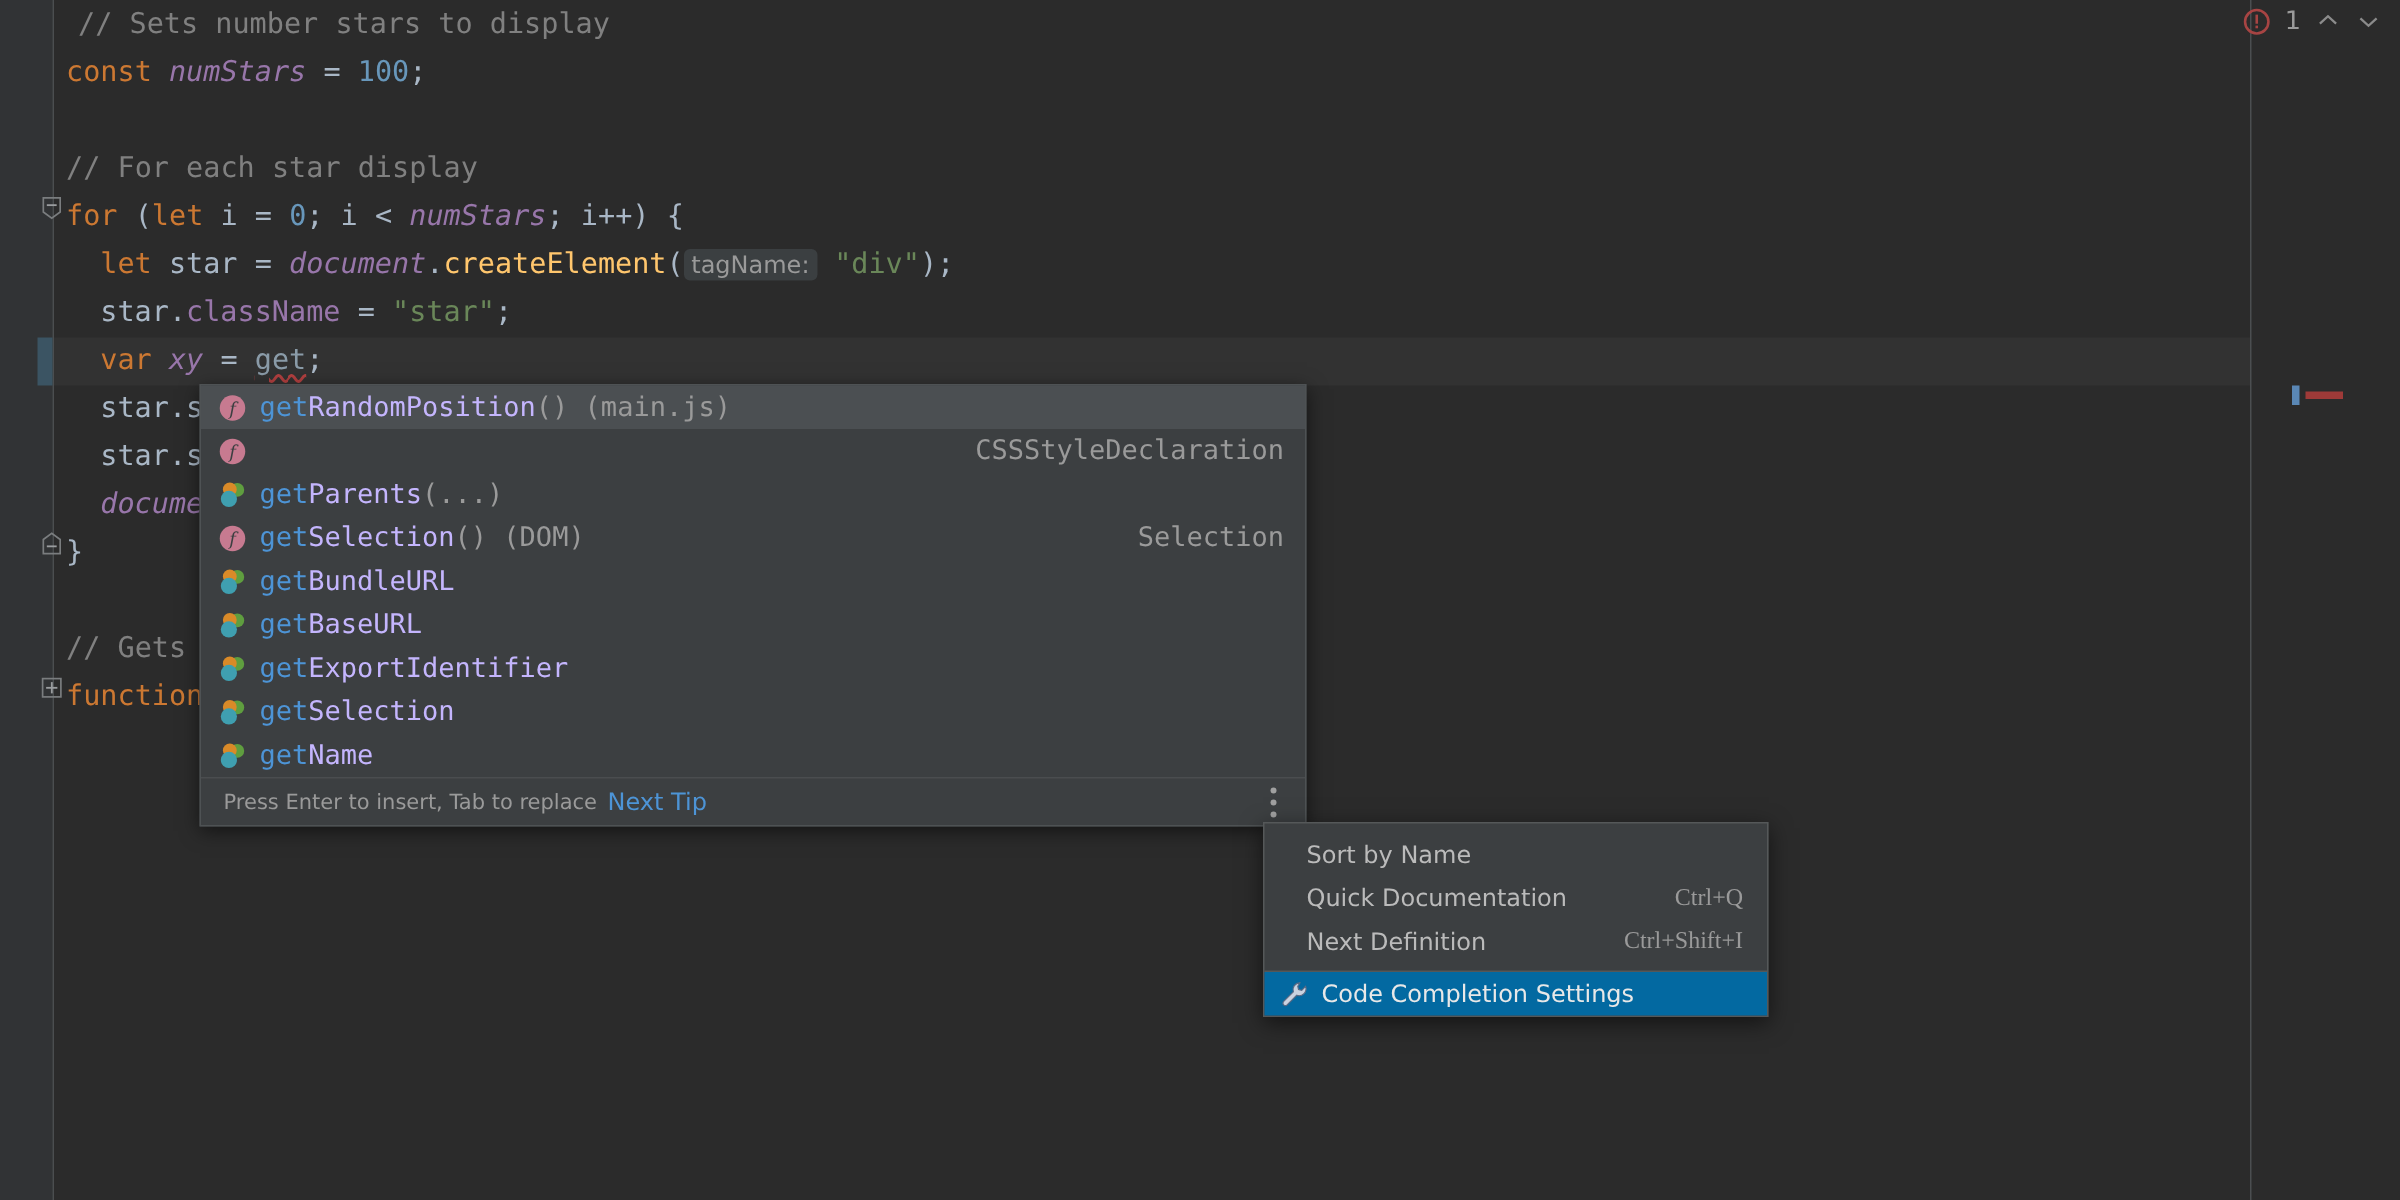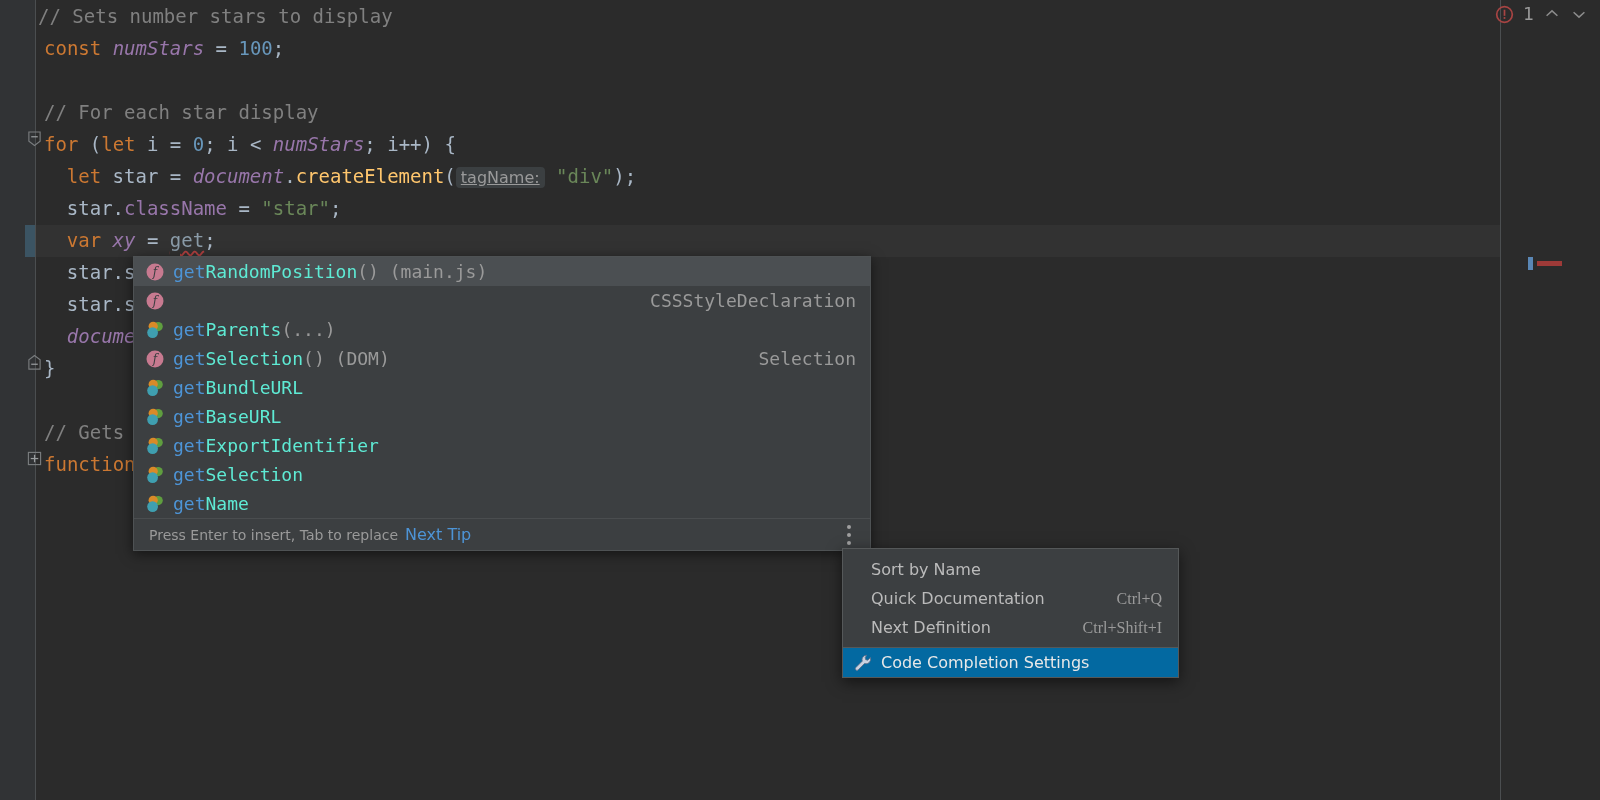--- a/index.html
+++ b/index.html
@@ -59,21 +59,20 @@
   .tok-err      {
     color: #8a9ba8;
     text-decoration: underline wavy #b34040;
     text-underline-offset: 3px;
   }
 
   .hint-badge {
     background: #3b3f41; color: #9a9a9a;
     border-radius: 4px; padding: 1px 5px; font-size: 16px;
     font-family: "DejaVu Sans", sans-serif;
-    text-decoration: underline;
   }
 
   
   .right-rail {
     position: absolute; right: 0; top: 0; width: 100px; height: 800px;
   }
   .insp-widget {
     position: absolute; right: 12px; top: 4px;
     display: flex; align-items: center; gap: 9px;
     font-family: "DejaVu Sans", sans-serif;
@@ -110,21 +109,21 @@
     white-space: nowrap; overflow: hidden;
   }
   .cmp-row.sel { background: #4b4f52; }
   .cmp-icon { width: 20px; height: 20px; flex: 0 0 20px; margin-right: 8px; }
   .cmp-label {
     font-family: "DejaVu Sans Mono", monospace;
     font-size: 18px; line-height: 20px; color: #bbbbbb;
     overflow: hidden; text-overflow: ellipsis;
   }
   .m-pre  { color: #4d94d6; }
-  .m-rest { color: #5eead4; }
+  .m-rest { color: #c4b5fd; }
   .m-tail { color: #9a9a9a; }
   .cmp-type {
     margin-left: auto; padding-left: 22px;
     font-family: "DejaVu Sans Mono", monospace;
     font-size: 18px; color: #9a9a9a; flex: 0 0 auto;
   }
 
   .popup-footer {
     position: relative;
     height: 32px; display: flex; align-items: center;
@@ -173,21 +172,21 @@
 
 <div id="root">
 
   <div class="gutter"></div>
   <div class="gutter-line"></div>
 
   <div class="cur-line-hl"></div>
   <div class="cur-line-mark"></div>
 
   <div class="code-layer" id="code-layer">
-      <div class="line" style="top: 0px; left: 38px;"><span class="tok-comment">// Sets number stars to display</span></div>
+      <div class="line" style="top: 0px; left: 52px;"><span class="tok-comment">// Sets number stars to display</span></div>
       <div class="line" style="top: 32px; left: 44px;"><span class="tok-keyword">const </span><span class="tok-field">numStars</span><span class="tok-plain"> = </span><span class="tok-num">100</span><span class="tok-plain">;</span></div>
       <div class="line" style="top: 64px; left: 44px;"></div>
       <div class="line" style="top: 96px; left: 44px;"><span class="tok-comment">// For each star display</span></div>
       <div class="line" style="top: 128px; left: 44px;"><span class="tok-keyword">for </span><span class="tok-plain">(</span><span class="tok-keyword">let </span><span class="tok-plain">i = </span><span class="tok-num">0</span><span class="tok-plain">; i &lt; </span><span class="tok-field">numStars</span><span class="tok-plain">; i++) {</span></div>
       <div class="line" style="top: 160px; left: 66.84px;"><span class="tok-keyword">let </span><span class="tok-plain">star = </span><span class="tok-field">document</span><span class="tok-plain">.</span><span class="tok-func">createElement</span><span class="tok-plain">(</span><span class="hint-badge">tagName:</span><span class="tok-plain"> </span><span class="tok-str">"div"</span><span class="tok-plain">);</span></div>
       <div class="line" style="top: 192px; left: 66.84px;"><span class="tok-plain">star.</span><span class="tok-prop">className</span><span class="tok-plain"> = </span><span class="tok-str">"star"</span><span class="tok-plain">;</span></div>
       <div class="line" style="top: 224px; left: 66.84px;"><span class="tok-keyword">var </span><span class="tok-field">xy</span><span class="tok-plain"> = </span><span class="tok-err">get</span><span class="tok-plain">;</span></div>
       <div class="line" style="top: 256px; left: 66.84px;"><span class="tok-plain">star.s</span></div>
       <div class="line" style="top: 288px; left: 66.84px;"><span class="tok-plain">star.s</span></div>
       <div class="line" style="top: 320px; left: 66.84px;"><span class="tok-field">docume</span></div>

